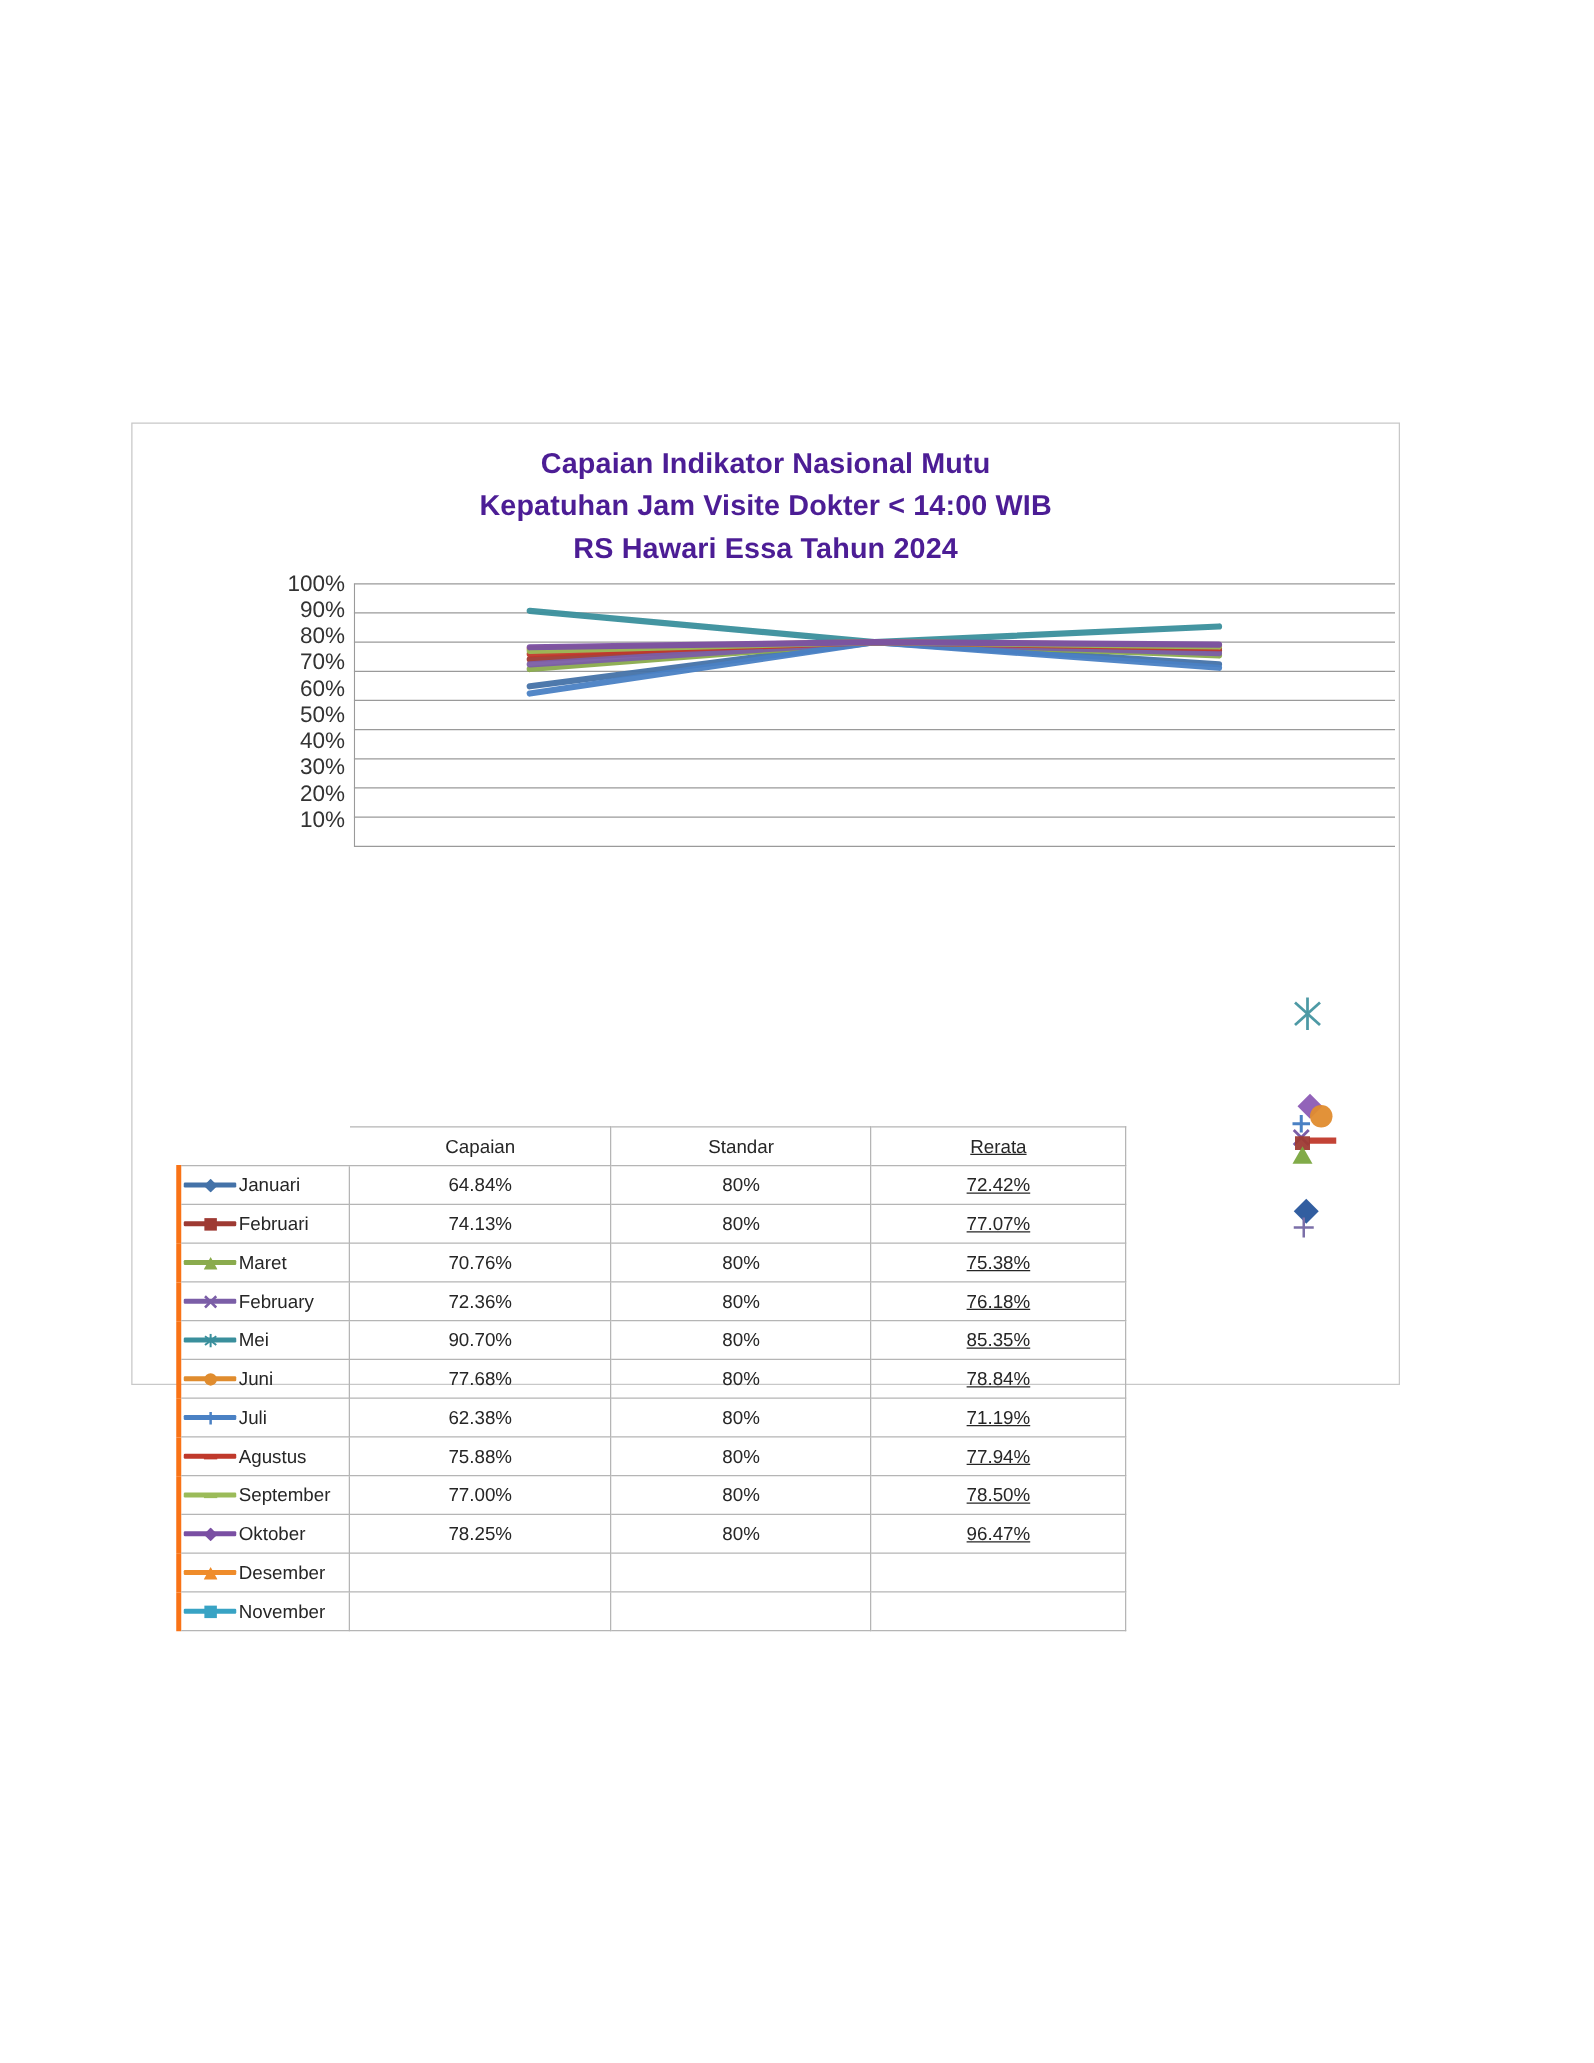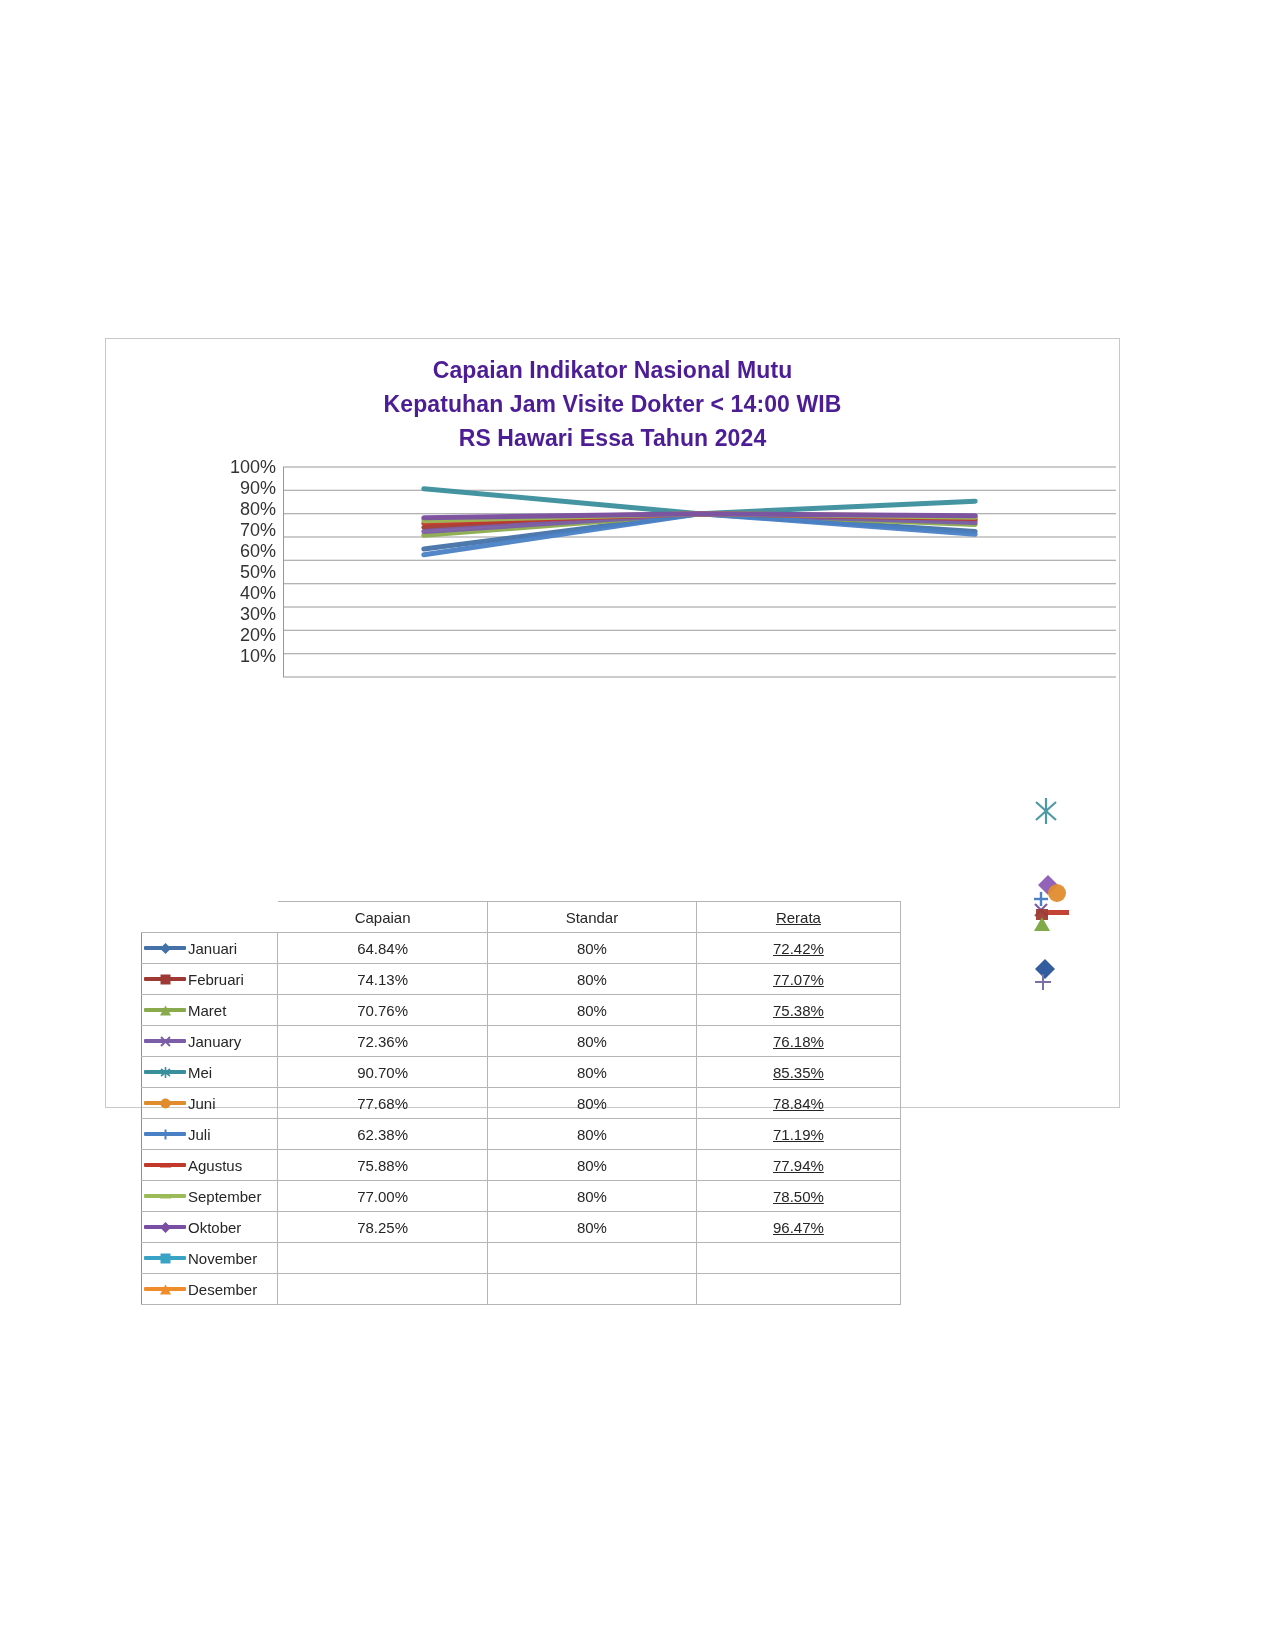--- a/index.html
+++ b/index.html
@@ -79,21 +79,21 @@
     height: 31px;
     padding: 0 4px;
     font-weight: normal;
     text-align: center;
     box-sizing: border-box;
   }
   .data-table .legend-cell {
     width: 143px;
     text-align: left;
     padding: 0;
-    border-left: 1px solid #f97316;
+    border-left: 4px solid #f97316;
     position: relative;
   }
   .data-table thead th.legend-cell { border: 1px solid transparent; border-bottom: 1px solid #b5b5b5; }
   .legend-inner {
     display: flex;
     align-items: center;
     height: 29px;
   }
   .legend-mark {
     width: 46px;
@@ -237,21 +237,21 @@
             <div class="legend-inner">
               <span class="legend-mark">
                 <span class="lmline" style="background:#7b5ea7"></span>
                 <svg class="lmsym" viewBox="0 0 11 11">
                   <g stroke="#7b5ea7" stroke-width="2">
                     <line x1="1" y1="1" x2="10" y2="10"></line>
                     <line x1="10" y1="1" x2="1" y2="10"></line>
                   </g>
                 </svg>
               </span>
-              <span class="legend-label">January</span>
+              <span class="legend-label">February</span>
             </div>
           </td>
           <td class="col-capaian">72.36%</td>
           <td class="col-standar">80%</td>
           <td class="col-rerata">76.18%</td>
         </tr>
         <tr>
           <td class="legend-cell">
             <div class="legend-inner">
               <span class="legend-mark">
@@ -351,42 +351,42 @@
             </div>
           </td>
           <td class="col-capaian">78.25%</td>
           <td class="col-standar">80%</td>
           <td class="col-rerata">96.47%</td>
         </tr>
         <tr>
           <td class="legend-cell">
             <div class="legend-inner">
               <span class="legend-mark">
-                <span class="lmline" style="background:#38a3c4"></span>
-                <svg class="lmsym" viewBox="0 0 11 11">
-                  <rect x="0.5" y="0.5" width="10" height="10" fill="#38a3c4"></rect>
-                </svg>
-              </span>
-              <span class="legend-label">November</span>
+                <span class="lmline" style="background:#ef8c2b"></span>
+                <svg class="lmsym" viewBox="0 0 11 11">
+                  <polygon points="5.5,0.5 11,10.5 0,10.5" fill="#ef8c2b"></polygon>
+                </svg>
+              </span>
+              <span class="legend-label">Desember</span>
             </div>
           </td>
           <td class="col-capaian"></td>
           <td class="col-standar"></td>
           <td class="col-rerata"></td>
         </tr>
         <tr>
           <td class="legend-cell">
             <div class="legend-inner">
               <span class="legend-mark">
-                <span class="lmline" style="background:#ef8c2b"></span>
-                <svg class="lmsym" viewBox="0 0 11 11">
-                  <polygon points="5.5,0.5 11,10.5 0,10.5" fill="#ef8c2b"></polygon>
-                </svg>
-              </span>
-              <span class="legend-label">Desember</span>
+                <span class="lmline" style="background:#38a3c4"></span>
+                <svg class="lmsym" viewBox="0 0 11 11">
+                  <rect x="0.5" y="0.5" width="10" height="10" fill="#38a3c4"></rect>
+                </svg>
+              </span>
+              <span class="legend-label">November</span>
             </div>
           </td>
           <td class="col-capaian"></td>
           <td class="col-standar"></td>
           <td class="col-rerata"></td>
         </tr>
       </tbody>
   </table>
 
   <svg class="marker-overlay" style="left:920px; top:452px; width:40px; height:40px;" viewBox="0 0 40 40">

